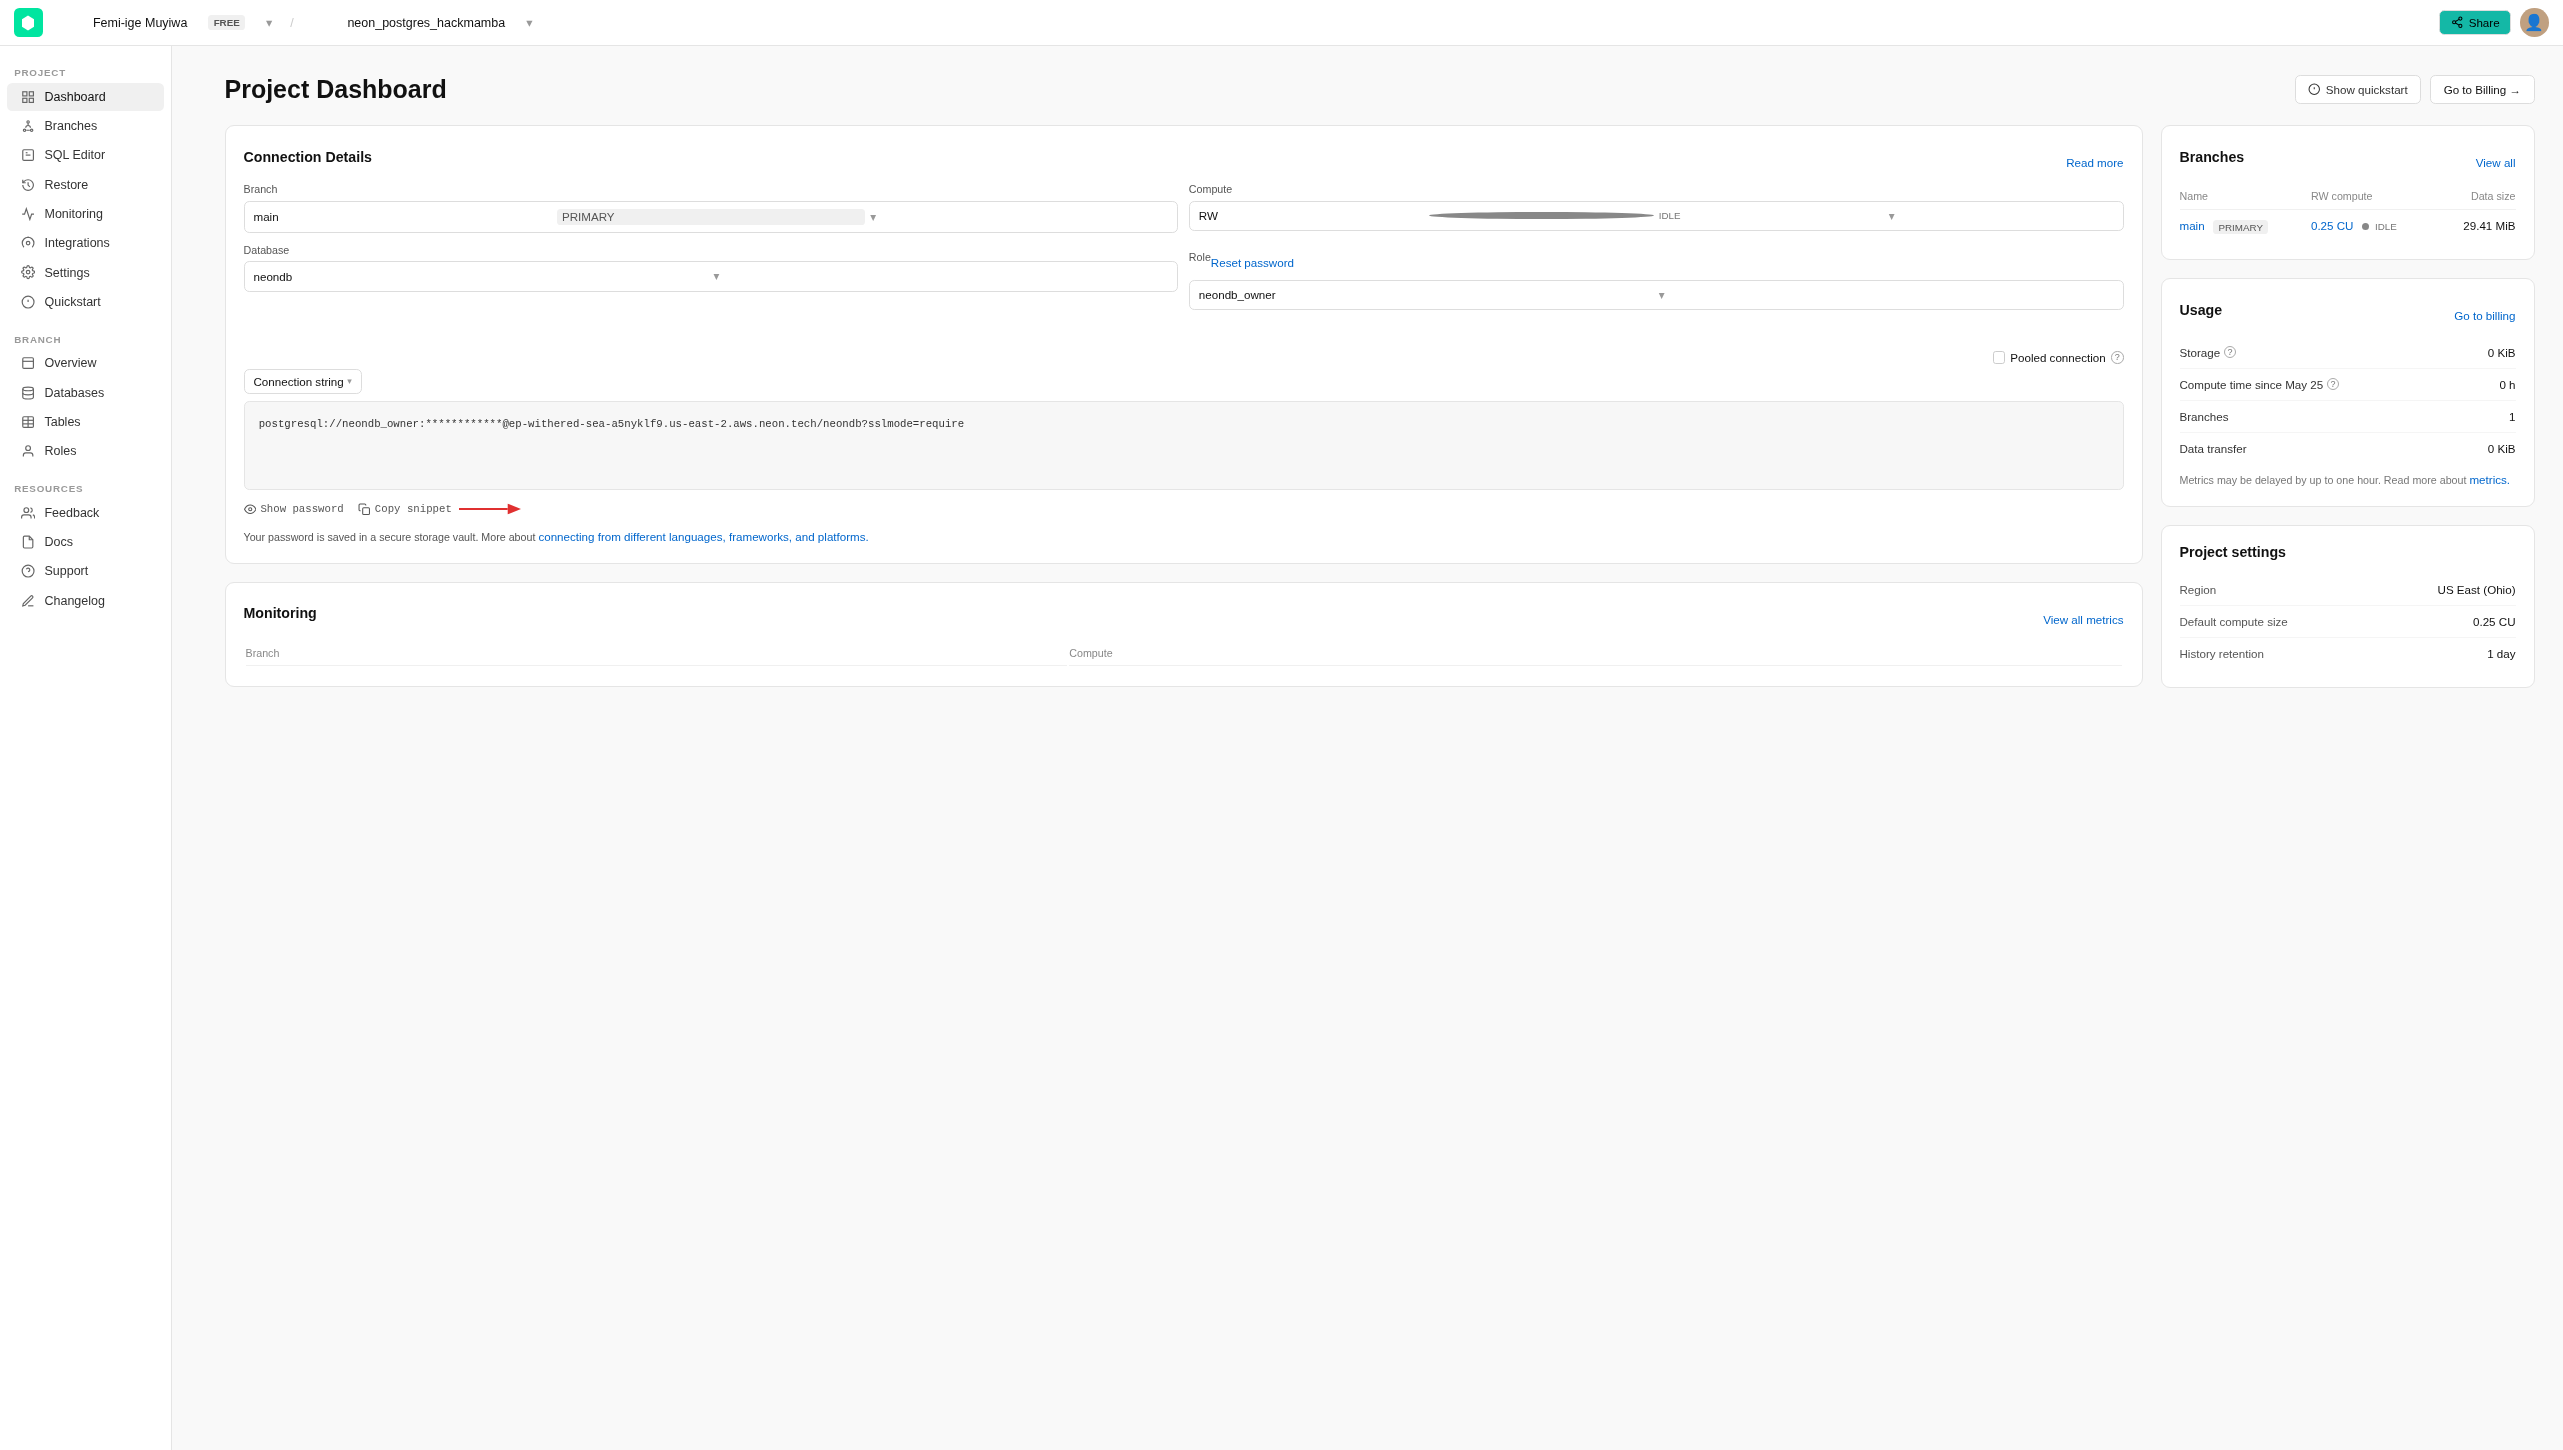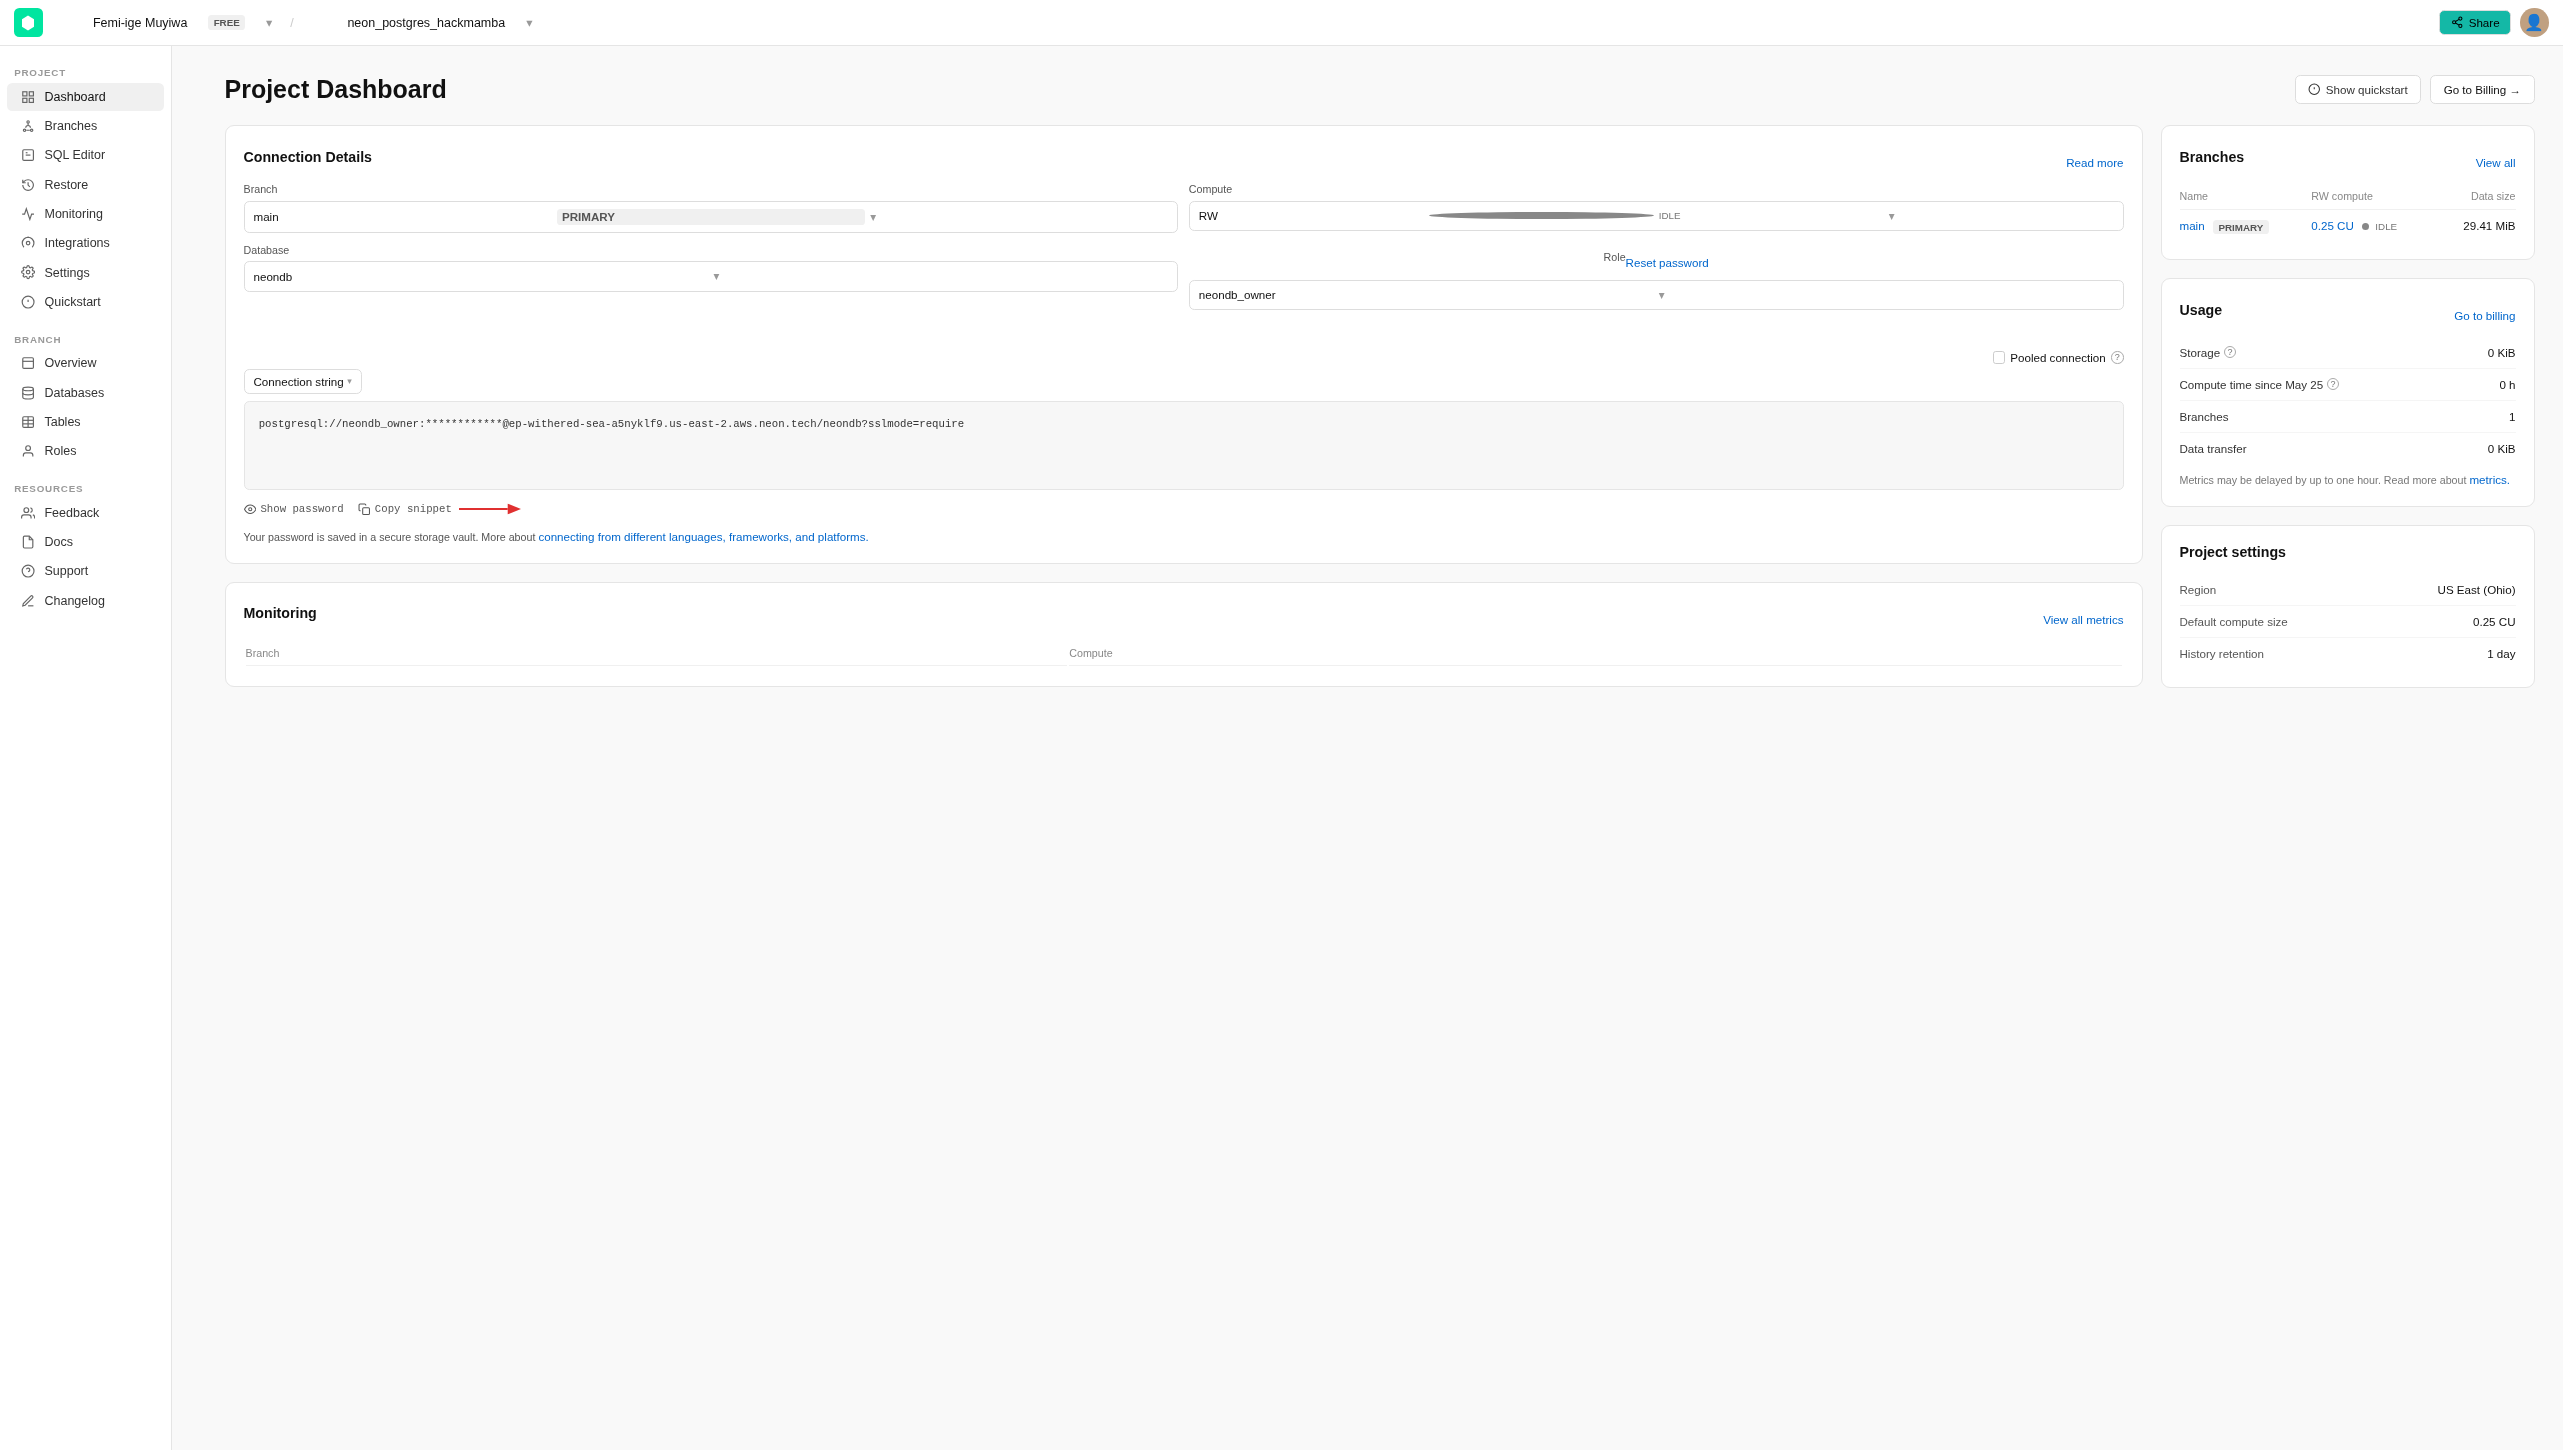--- a/index.html
+++ b/index.html
@@ -96,29 +96,29 @@
     
     .form-row { display: grid; grid-template-columns: 1fr 1fr; gap: 10.7px; margin-bottom: 10.7px; }
     .form-group { display: flex; flex-direction: column; gap: 5.3px; }
     .form-label { font-size: 10.7px; color: #555; font-weight: 500; }
     .form-select-wrapper {
       display: flex; align-items: center; border: 0.9px solid #ddd; border-radius: 5.3px;
       padding: 7.1px 9px; background: #fff; cursor: pointer; gap: 5.3px;
     }
     .form-select-wrapper span { flex: 1; font-size: 11.6px; }
     .badge-primary {
-      background: #f0f0f0; color: #555; font-size: 9.8px; font-weight: 700;
+      background: #f0f0f0; color: #555; font-size: 9.8px; font-weight: 400;
       padding: 1.8px 5.3px; border-radius: 3.6px;
     }
     .status-dot { width: 7.1px; height: 7.1px; border-radius: 50%; background: #aaa; display: inline-block; }
     .status-dot.idle { background: #888; }
     .chevron-down { color: #999; font-size: 9px; }
 
     .role-row {
-      display: flex; align-items: center; justify-content: center; margin-bottom: 5.3px;
+      display: flex; align-items: center; justify-content: flex-start; margin-bottom: 5.3px;
     }
 
     
     .conn-str-row {
       display: flex; align-items: center; justify-content: space-between; margin-bottom: 7.1px;
     }
     .conn-str-toggle {
       display: flex; align-items: center; gap: 3.6px; cursor: pointer;
       border: 0.9px solid #ddd; border-radius: 5.3px; padding: 5.3px 9px; background: #fff;
       font-size: 11.6px;

